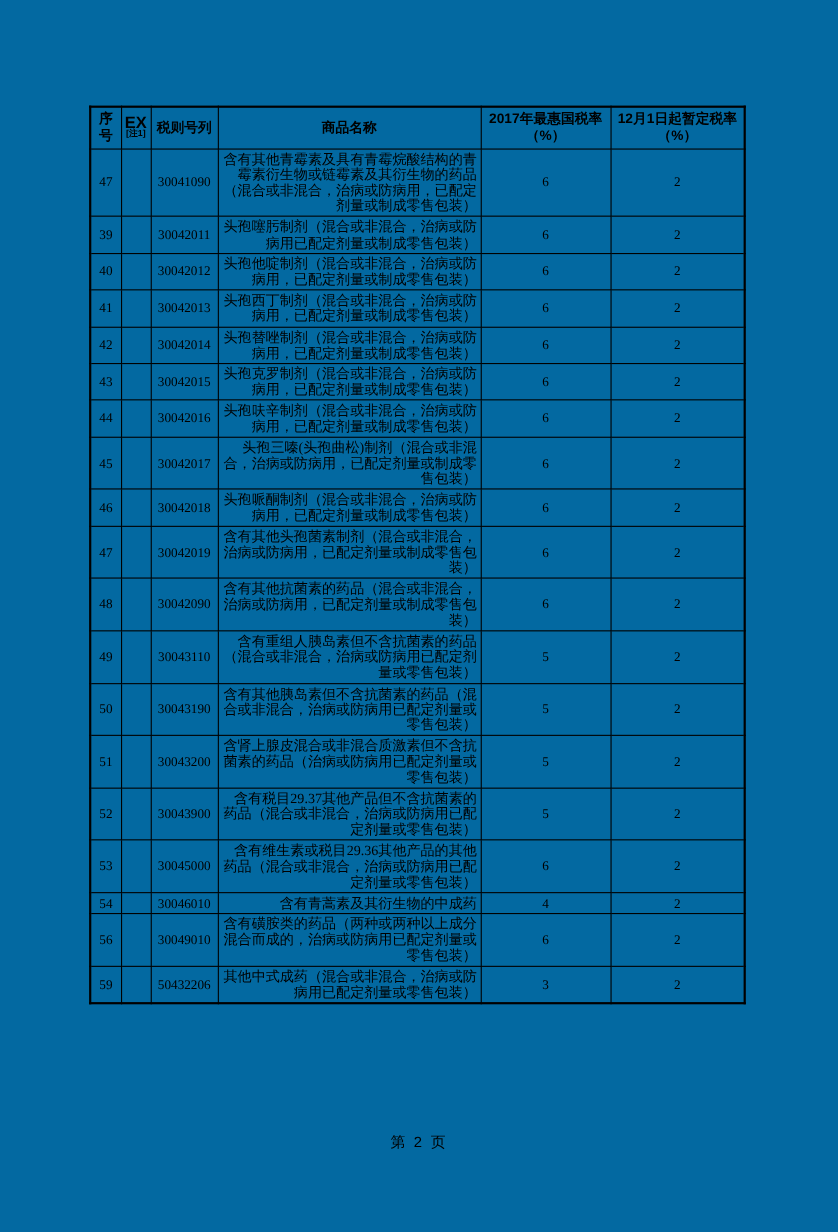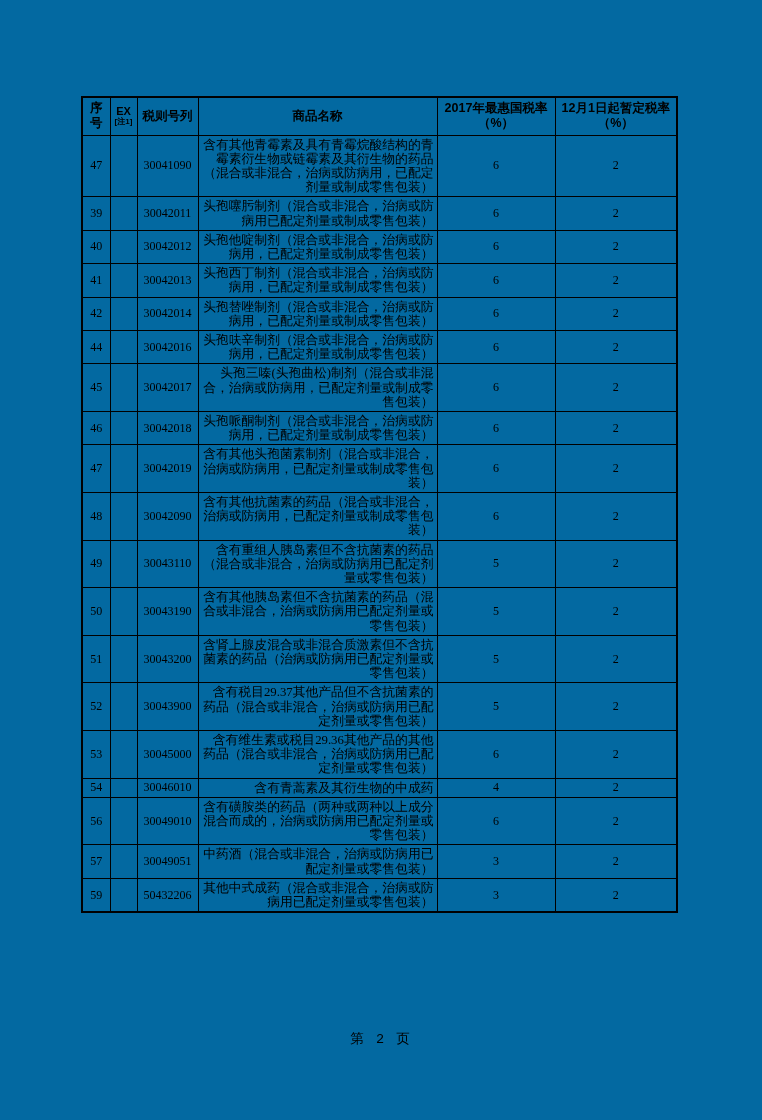--- a/index.html
+++ b/index.html
@@ -28,21 +28,21 @@
     overflow: hidden;
   }
   table.tariff thead th {
     font-weight: bold;
     font-size: 12.5px;
     line-height: 15px;
     text-align: center;
     height: 38px;
     padding: 2px 1px;
   }
-  th.hdr-ex .ex-top { font-size: 11px; line-height: 11px; }
+  th.hdr-ex .ex-top { font-size: 15px; line-height: 11px; }
   th.hdr-ex .ex-note { font-size: 8px; line-height: 9px; font-weight: bold; }
   td.c-seq, td.c-ex, td.c-code, td.c-mfn, td.c-prov {
     text-align: center;
     font-size: 12px;
     font-family: "Liberation Serif", "DejaVu Serif", serif;
   }
   td.c-name {
     text-align: right;
     font-size: 12.8px;
     line-height: 14.2px;
@@ -50,21 +50,21 @@
     font-family: "Liberation Serif", "DejaVu Serif", serif;
   }
   .footer-page {
     position: absolute;
     left: 0;
     top: 1030px;
     width: 100%;
     text-align: center;
     font-size: 13.5px;
     letter-spacing: 2px;
-    font-family: Liberation Mono, monospace;
+    font-family: Liberation Sans, sans-serif;
   }
 </style>
 </head>
 <body>
 
 <div class="page">
 
   <table class="tariff">
     <colgroup>
       <col style="width:28px">
@@ -132,20 +132,28 @@
 
   <tr>
     <td class="c-seq">42</td>
     <td class="c-ex"></td>
     <td class="c-code">30042014</td>
     <td class="c-name">头孢替唑制剂（混合或非混合，治病或防病用，已配定剂量或制成零售包装）</td>
     <td class="c-mfn">6</td>
     <td class="c-prov">2</td>
   </tr>
 
+  <tr>
+    <td class="c-seq">43</td>
+    <td class="c-ex"></td>
+    <td class="c-code">30042015</td>
+    <td class="c-name">头孢克罗制剂（混合或非混合，治病或防病用，已配定剂量或制成零售包装）</td>
+    <td class="c-mfn">6</td>
+    <td class="c-prov">2</td>
+  </tr>
 
   <tr>
     <td class="c-seq">44</td>
     <td class="c-ex"></td>
     <td class="c-code">30042016</td>
     <td class="c-name">头孢呋辛制剂（混合或非混合，治病或防病用，已配定剂量或制成零售包装）</td>
     <td class="c-mfn">6</td>
     <td class="c-prov">2</td>
   </tr>
 
@@ -242,28 +250,20 @@
 
   <tr>
     <td class="c-seq">56</td>
     <td class="c-ex"></td>
     <td class="c-code">30049010</td>
     <td class="c-name">含有磺胺类的药品（两种或两种以上成分混合而成的，治病或防病用已配定剂量或零售包装）</td>
     <td class="c-mfn">6</td>
     <td class="c-prov">2</td>
   </tr>
 
-  <tr>
-    <td class="c-seq">57</td>
-    <td class="c-ex"></td>
-    <td class="c-code">30049051</td>
-    <td class="c-name">中药酒（混合或非混合，治病或防病用已配定剂量或零售包装）</td>
-    <td class="c-mfn">3</td>
-    <td class="c-prov">2</td>
-  </tr>
 
 
   <tr>
     <td class="c-seq">59</td>
     <td class="c-ex"></td>
     <td class="c-code">50432206</td>
     <td class="c-name">其他中式成药（混合或非混合，治病或防病用已配定剂量或零售包装）</td>
     <td class="c-mfn">3</td>
     <td class="c-prov">2</td>
   </tr>

